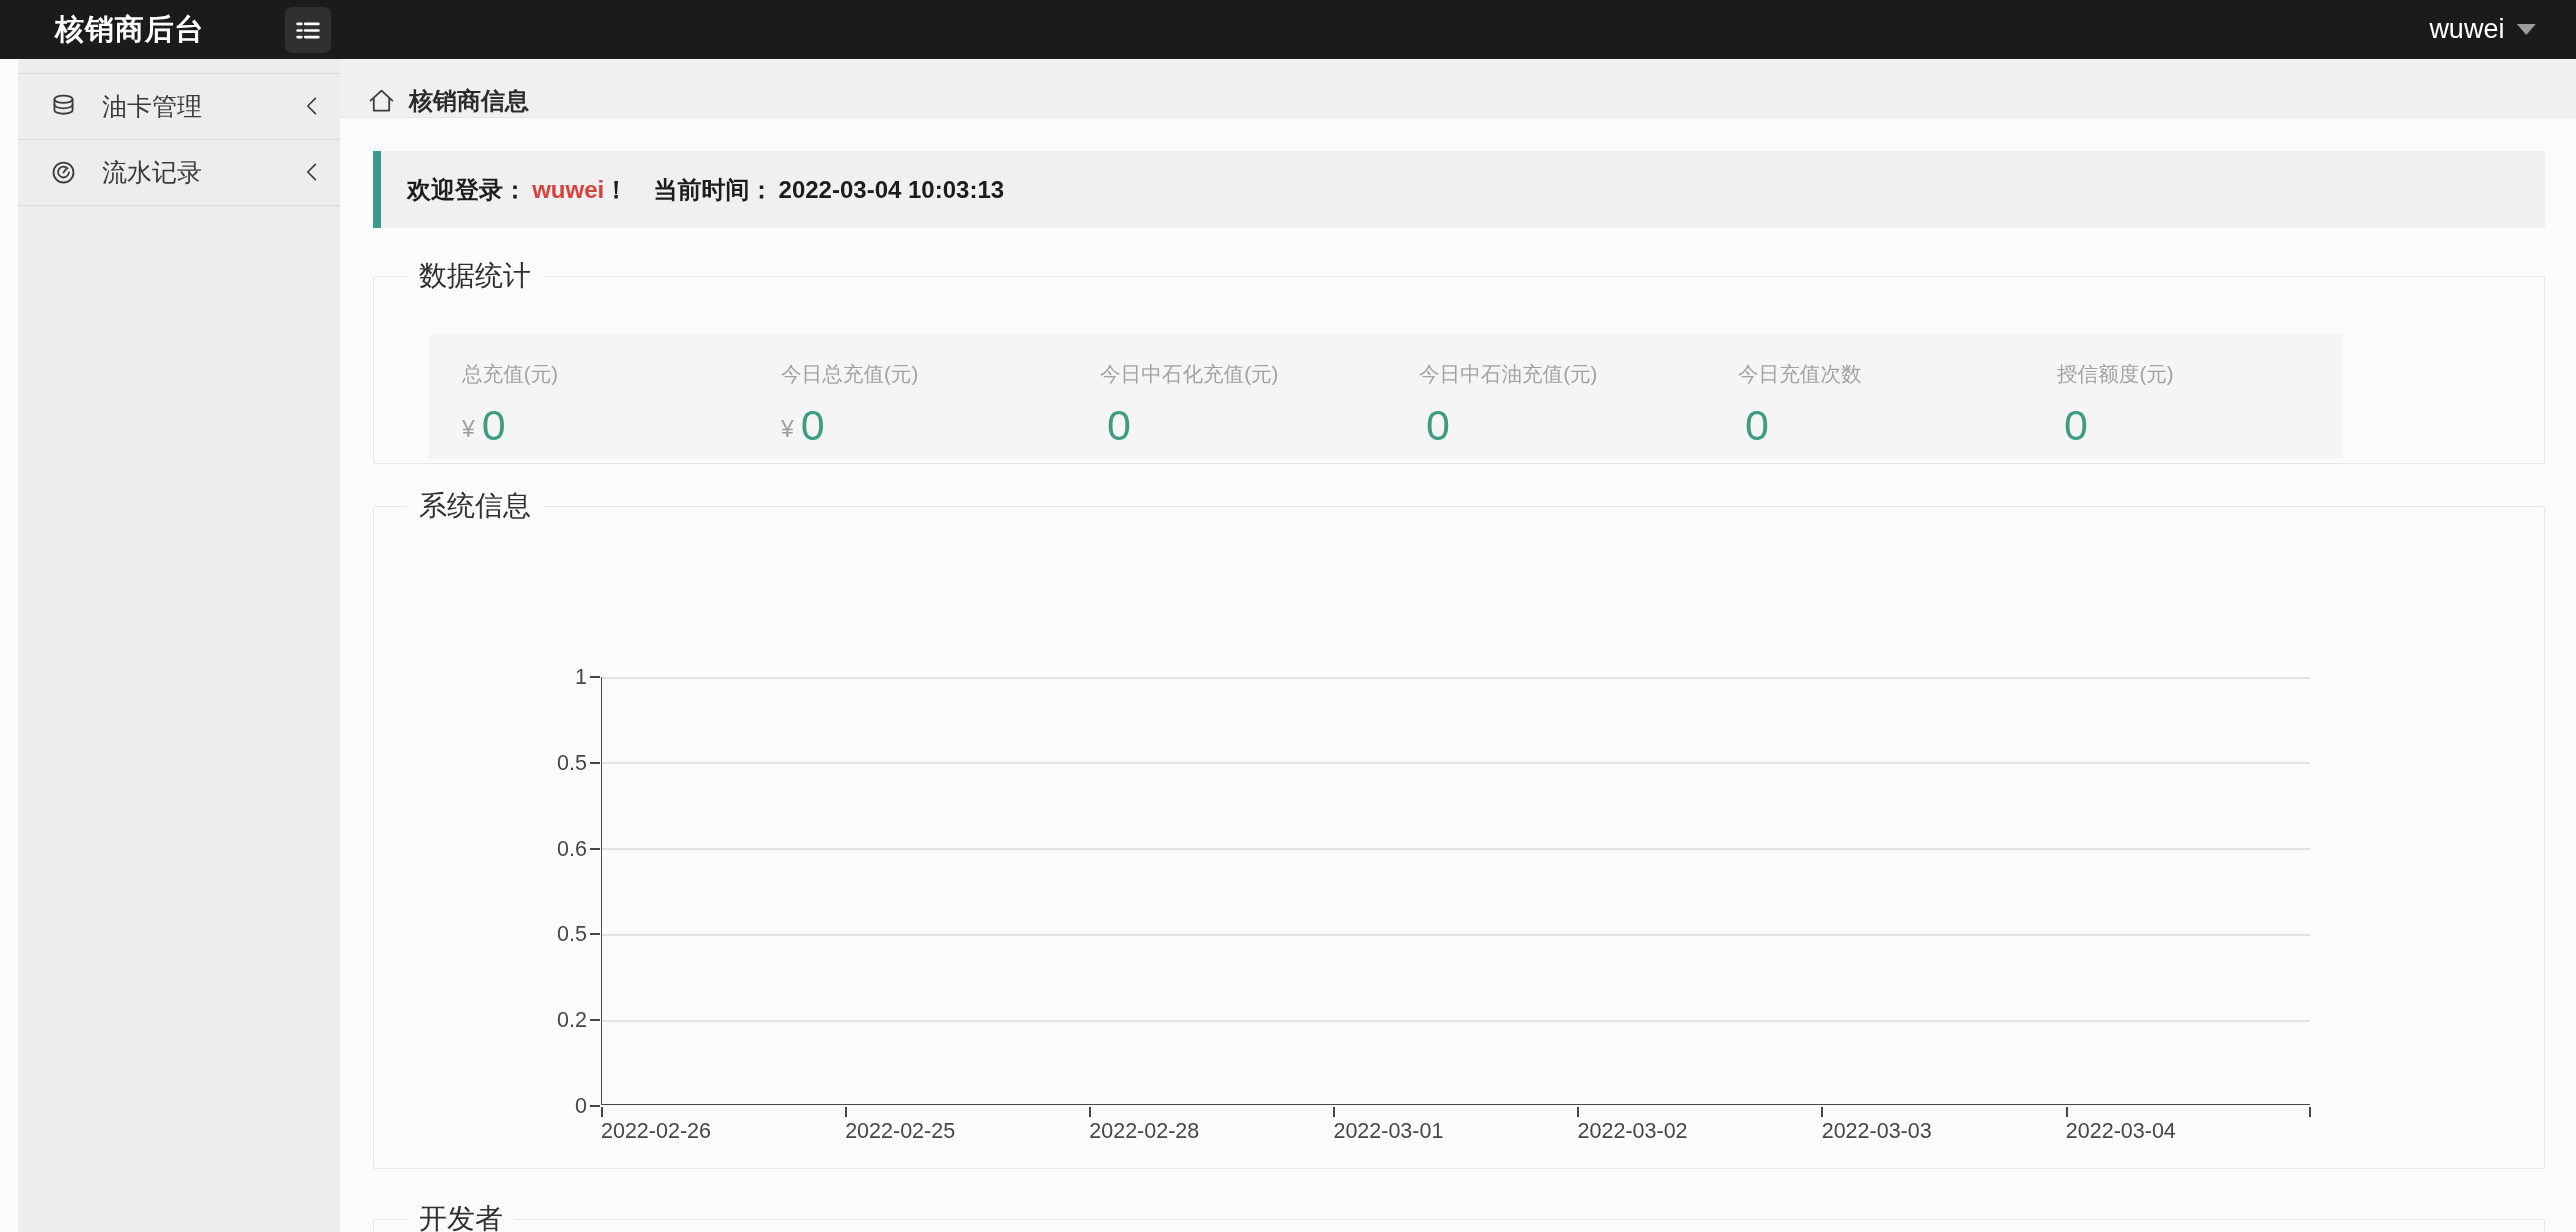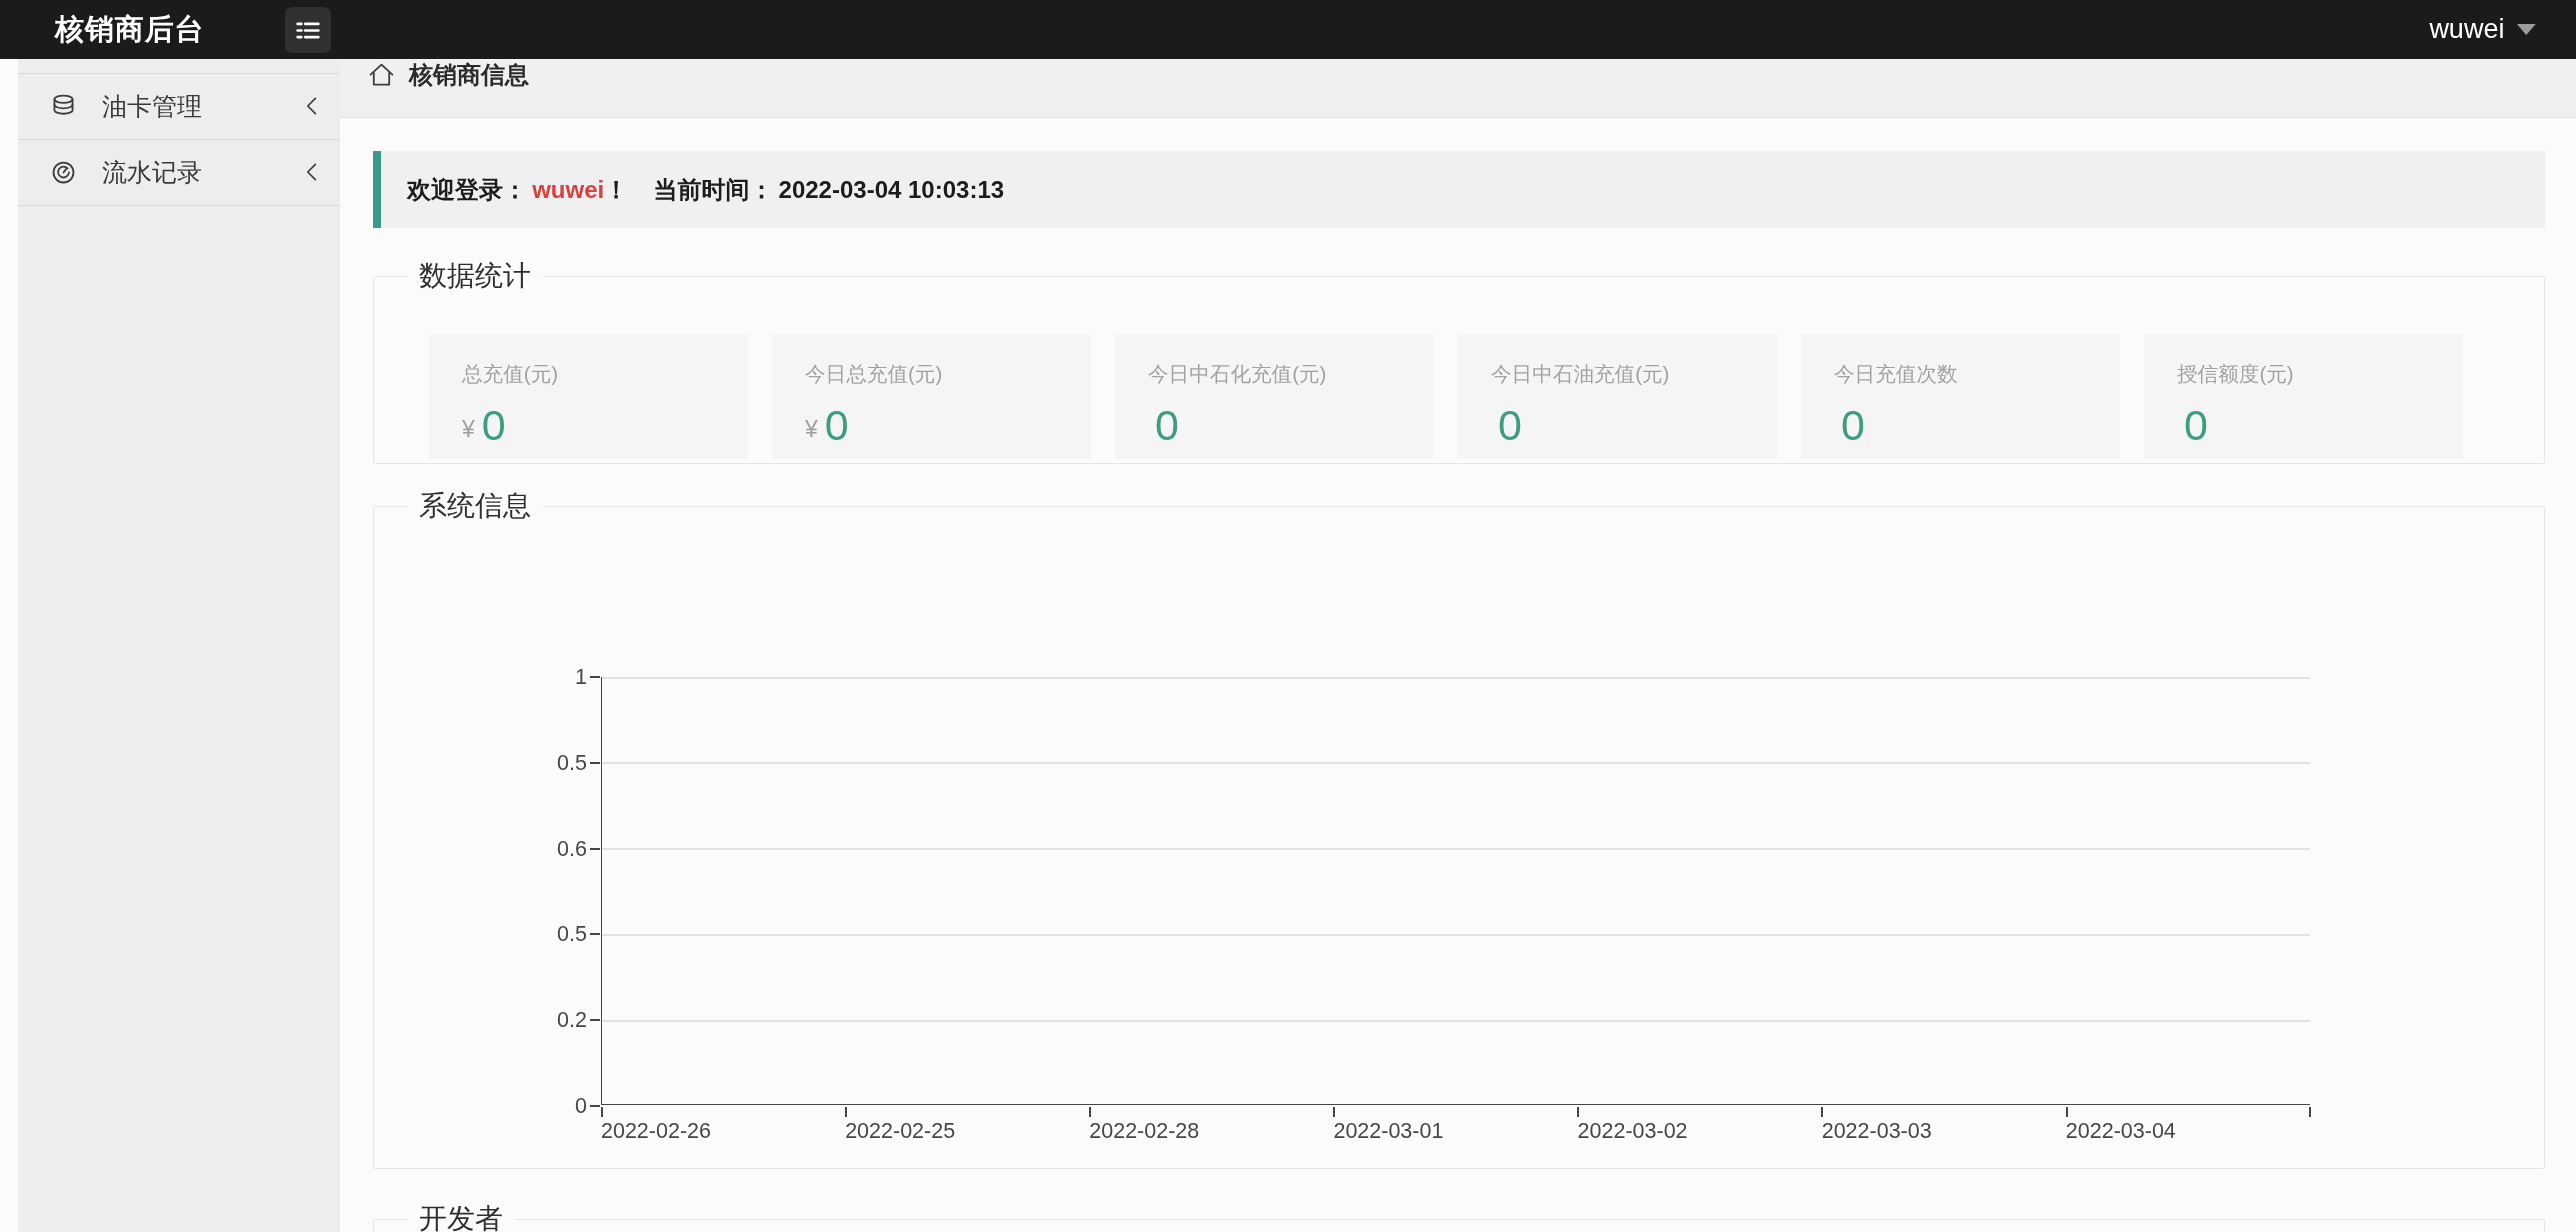--- a/index.html
+++ b/index.html
@@ -25,21 +25,21 @@
   .side-menu { margin-top:13.7px; border-top:0.9px solid #d9d9d9; }
   .side-item { height:66px; display:flex; align-items:center;
     padding:0 34px 0 31px; border-bottom:0.9px solid #d9d9d9; cursor:pointer; }
   .side-item .s-icon { width:29px; height:29px; margin-right:24px; flex:none; }
   .side-item .s-label { flex:1; font-size:25px; color:#3a3a3a; }
   .side-item .s-chevron { width:22px; height:26px; flex:none; }
 
   
   .breadcrumb-bar { position:absolute; left:340px; top:59px; width:2236px;
     height:59px; background:#f0f0f0; border-bottom:0.9px solid #e4e4e4;
-    display:flex; align-items:flex-start; padding-left:26px; }
+    display:flex; align-items:flex-end; padding-left:26px; }
   .crumb { display:flex; align-items:center; gap:12px; cursor:pointer; }
   .crumb-text { font-size:24px; font-weight:600; color:#2b2b2b; }
 
   
   .main { position:absolute; left:340px; top:118px; width:2236px; height:1114px;
     background:#fbfbfb; overflow:hidden; }
 
   .banner { position:absolute; left:33px; top:33px; width:2172px; height:77px;
     background:#f0f0f0; border-left:8.6px solid #3a9a8c; display:flex;
     align-items:center; padding-left:26px; font-size:24px; font-weight:600;
@@ -50,21 +50,21 @@
 
   fieldset.panel { position:absolute; left:33px; width:2172px;
     border:0.9px solid #e6e6e6; border-radius:1.7px; background:transparent; }
   fieldset.panel legend { margin-left:33px; padding:0 12px; font-size:28px;
     color:#2f2f2f; font-weight:400; }
   #stats-panel { top:139px; height:207px; }
   #system-panel { top:369px; height:682px; }
   #dev-panel { top:1082px; height:189px; }
 
   
-  .cards { display:flex; gap:24px; margin:39px 0 0 55px; }
+  .cards { display:flex; margin:39px 0 0 55px; }
   .card { width:319px; height:125px; background:#f5f5f5; padding:26px 0 0 33px; }
   .card-label { font-size:20.6px; color:#a2a2a2; }
   .card-value-row { display:flex; align-items:flex-end; gap:6.9px; margin-top:15.5px; }
   .currency { font-size:23px; color:#9e9e9e; padding-bottom:3.4px; }
   .card-value { font-size:43px; font-weight:300; line-height:1;
     color:#3e9c85; }
 
   
   #system-panel { position:absolute; }
   .plot { position:absolute; left:227px; top:152px; width:1709px; height:428px;

